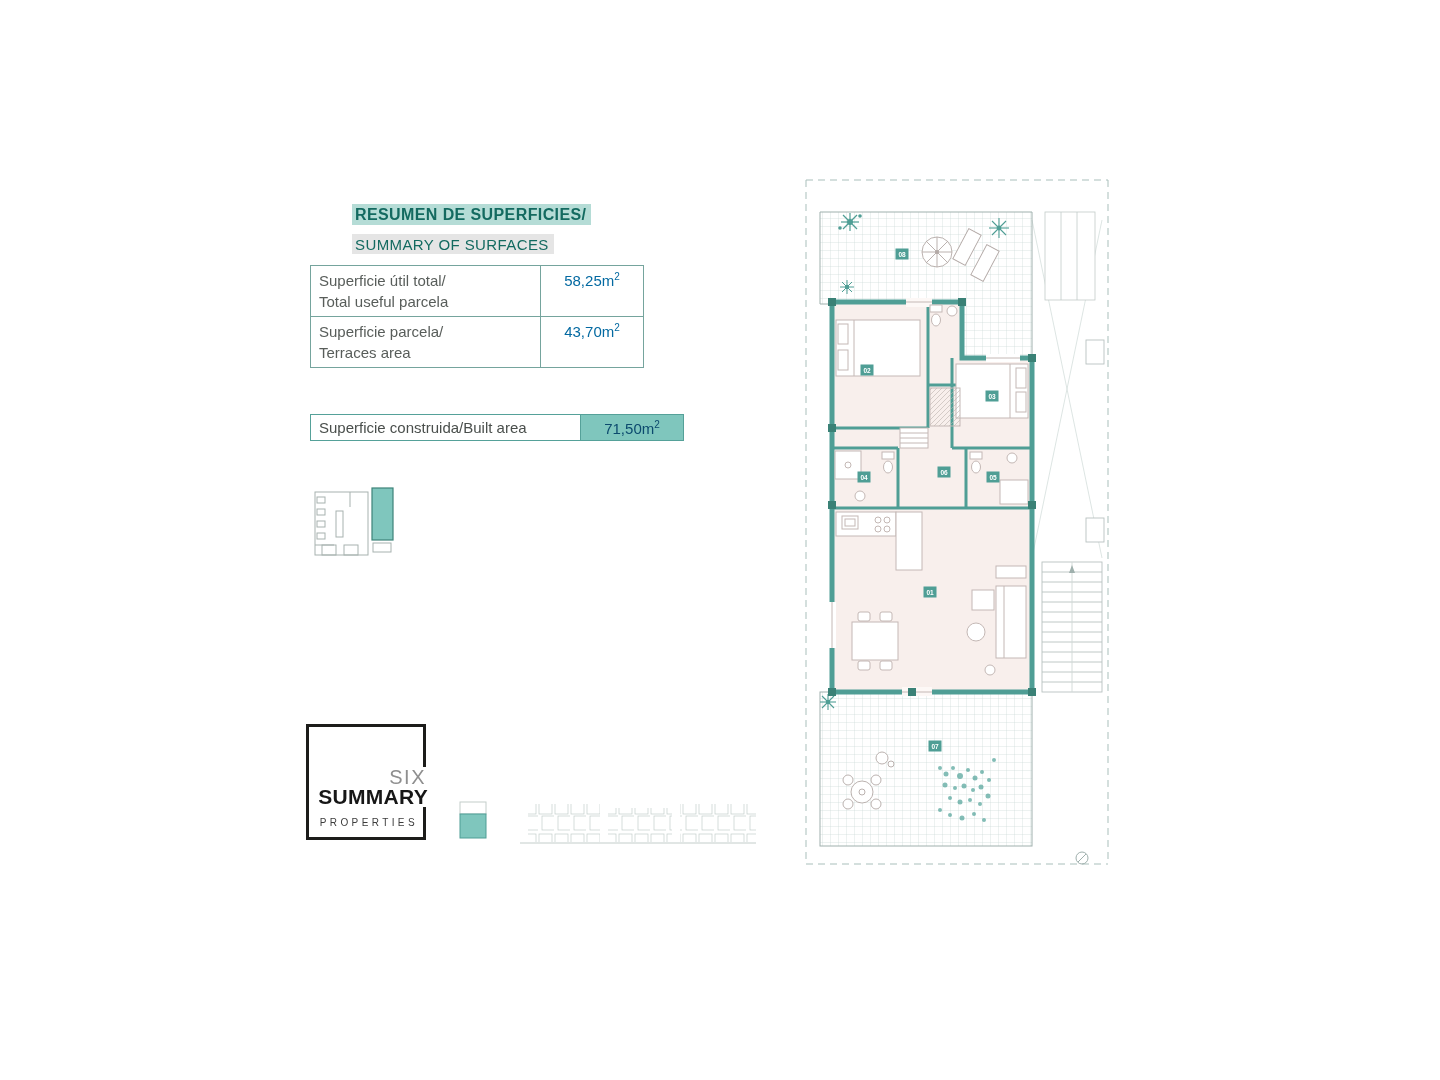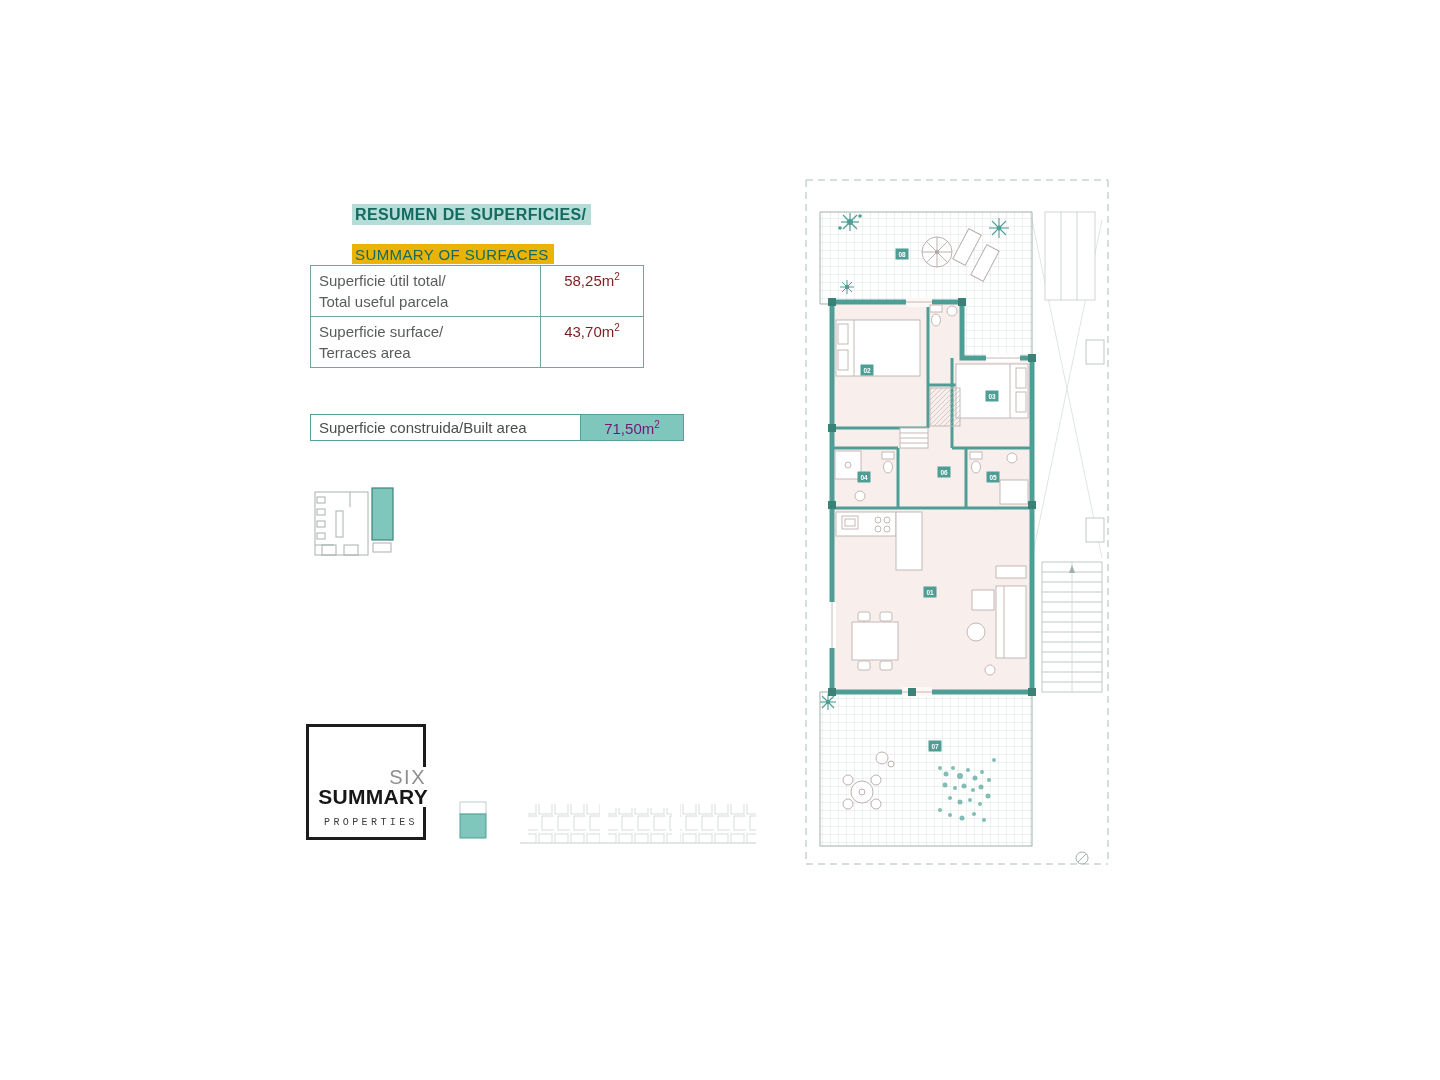--- a/index.html
+++ b/index.html
@@ -3,52 +3,52 @@
 <meta charset="utf-8">
 <style>
   html,body{margin:0;padding:0;background:#fff;}
   .page{position:relative;width:1440px;height:1080px;background:#fff;overflow:hidden;
         font-family:"Liberation Sans",sans-serif;}
 
   
   .title{position:absolute;left:308px;top:204px;line-height:1;padding-left:44px;}
   .title .t1{display:inline-block;background:#b5dcd6;color:#136a60;font-weight:bold;
              font-size:16px;letter-spacing:.4px;padding:3px 5px 2px 3px;}
-  .title .t2{display:inline-block;background:#eab308;color:#136a60;font-size:15px;
-             letter-spacing:.4px;padding:3px 5px 2px 3px;margin-top:19px;}
+  .title .t2{display:inline-block;background:#e5e5e5;color:#136a60;font-size:15px;
+             letter-spacing:.4px;padding:3px 5px 2px 3px;margin-top:9px;}
 
   
   table.tbl1{position:absolute;left:310px;top:265px;width:334px;border-collapse:collapse;
              table-layout:fixed;}
   table.tbl1 td{border:1px solid #75a49d;font-size:15px;color:#585d5a;}
   table.tbl1 td.lbl{padding:4px 8px;line-height:21px;height:41px;}
   table.tbl1 td.val{width:100px;text-align:center;vertical-align:top;padding-top:5px;
-                    color:#7f1d1d;}
+                    color:#0369a1;}
   table.tbl1 sup{font-size:10px;}
 
   
   table.tbl2{position:absolute;left:310px;top:414px;width:374px;border-collapse:collapse;
              table-layout:fixed;border-radius:6px;}
   table.tbl2 td{border:1px solid #55a199;font-size:15px;color:#4a4f4c;height:23px;}
   table.tbl2 td.lbl{padding:1px 8px;}
-  table.tbl2 td.val{width:100px;text-align:center;background:#7fc6bd;color:#701a75;}
+  table.tbl2 td.val{width:100px;text-align:center;background:#7fc6bd;color:#0c4a6e;}
   table.tbl2 sup{font-size:10px;}
 
   
   .sitethumb{position:absolute;left:310px;top:483px;}
 
   
   .logo{position:absolute;left:306px;top:724px;width:114px;height:110px;
         border:3px solid #1c1c1a;}
   .logo .six{position:absolute;right:-5px;top:40px;font-size:20px;letter-spacing:1.5px;
              color:#8f8f8f;background:#fff;padding:0 2px;line-height:1;}
   .logo .seconds{position:absolute;right:-7px;top:59px;font-size:21px;font-weight:bold;
                  color:#171717;background:#fff;padding:0 2px;line-height:1;letter-spacing:.3px;}
   .logo .properties{position:absolute;right:5px;bottom:9px;font-size:10px;
-                    letter-spacing:3.4px;color:#3c3c3c;line-height:1;font-family:Liberation Mono, monospace;}
+                    letter-spacing:3.4px;color:#3c3c3c;line-height:1;}
 
   
   .elevation{position:absolute;left:458px;top:798px;}
 
   
   .floorplan{position:absolute;left:790px;top:170px;}
   .chip-text{font-family:"Liberation Sans",sans-serif;font-size:6.5px;font-weight:bold;
              fill:#ffffff;}
 </style>
 </head>
@@ -67,21 +67,21 @@
       <td class="lbl">
         <span>Superficie útil total/</span><br>
         <span>Total useful parcela</span>
       </td>
       <td class="val">
         <span>58,25m</span><sup>2</sup>
       </td>
     </tr>
     <tr>
       <td class="lbl">
-        <span>Superficie surface/</span><br>
+        <span>Superficie parcela/</span><br>
         <span>Terraces area</span>
       </td>
       <td class="val">
         <span>43,70m</span><sup>2</sup>
       </td>
     </tr>
   </tbody>
     </table>
 
   <table class="tbl2">

